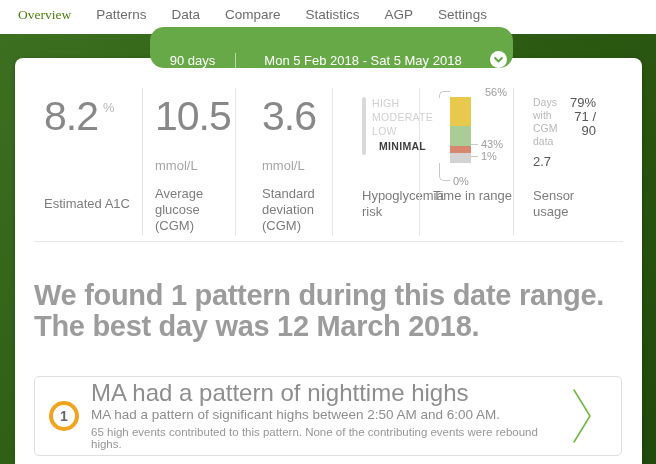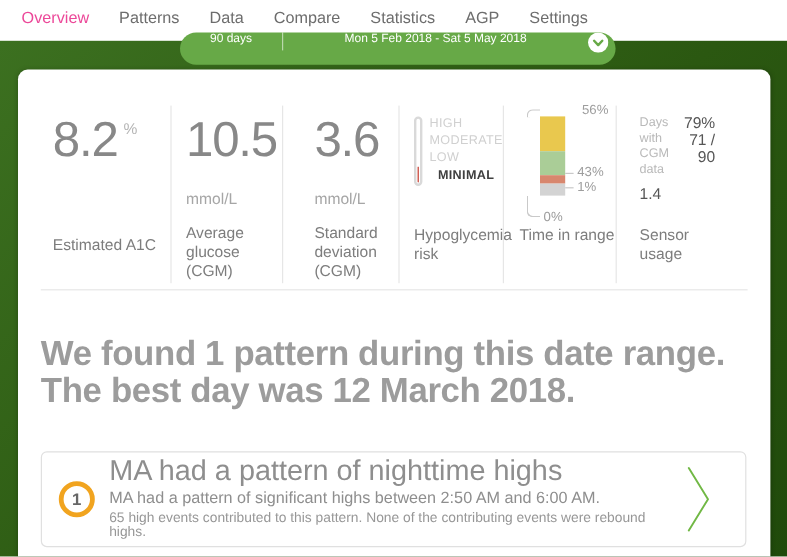--- a/index.html
+++ b/index.html
@@ -4,47 +4,47 @@
 <style>
   * { margin:0; padding:0; box-sizing:border-box; }
   html,body { background:#fff; }
   body { font-family:"Liberation Sans", sans-serif; }
   .screen { position:relative; width:656px; height:464px; overflow:hidden; background:#fff; }
 
   
   .topnav { position:absolute; top:0; left:0; right:0; height:34px; background:#fff;
             display:flex; gap:25px; padding:7px 0 0 18px; font-size:13.5px; }
   .navitem { color:#6d6d6d; cursor:pointer; }
-  .navitem.active { color:#ec4899; }
+  .navitem.active { color:#4d7c0f;font-family:Liberation Serif, serif; }
 
   
   .green-area { position:absolute; top:34px; left:0; right:0; bottom:0;
                 background:linear-gradient(135deg,#3c7020 0%,#2b5811 55%,#204a0b 100%); }
 
   
-  .date-pill { position:absolute; left:150px; top:27px; width:363px; height:27px;
-               background:#67a947; border-radius:14px; display:flex; align-items:flex-start;
-               color:#fff; font-size:10px; z-index:3; cursor:pointer; }
+  .date-pill { position:absolute; left:150px; top:27px; width:363px; height:41px;
+               background:#67a947; border-radius:14px; display:flex; align-items:flex-end;
+               color:#fff; font-size:13px; z-index:3; cursor:pointer; }
   .pill-duration { width:85px; text-align:center; }
   .pill-sep { width:1px; height:15px; background:rgba(255,255,255,.55); }
   .pill-range { flex:1; text-align:center; }
   .pill-caret { margin-right:6px; display:block; }
 
   
   .panel { position:absolute; left:15px; right:14px; top:24px; bottom:0; background:#fff;
            border-radius:8px 8px 0 0; box-shadow:0 1px 4px rgba(0,0,0,.25); }
 
   
   .stats-row { display:flex; padding-top:30px; }
   .col { height:148px; }
   .col + .col { border-left:1px solid #e6e6e6; }
   .c1 { width:127px; padding-left:29px; }
   .c2 { width:93px;  padding-left:12px; }
   .c3 { width:97px;  padding-left:26px; }
-  .c4 { width:87px;  padding-left:12px; }
+  .c4 { width:87px;  padding-left:29px; }
   .c5 { width:94px;  position:relative; }
   .c6 { width:129px; padding-left:19px; padding-right:46px; }
   .bignum { margin-top:10px; font-size:41px; line-height:36px; font-weight:300; color:#888; letter-spacing:-1px; }
   .bigpct { font-size:13px; color:#b5b5b5; position:relative; top:-18px; margin-left:5px; letter-spacing:0; }
   .unit { margin-top:24px; height:16px; font-size:13px; color:#a6a6a6; }
   .collabel { margin-top:12px; font-size:13px; line-height:16px; color:#7d7d7d; }
   .graphic { height:92px; margin-top:8px; position:relative; }
   .graphic + .collabel { margin-top:0; }
 
   
@@ -166,21 +166,21 @@
         <div class="col c6">
           <div class="graphic">
             <div class="su-row">
               <div class="su-label">Days with CGM data</div>
               <div class="su-vals">
                 <div>79%</div>
                 <div>71 / 90</div>
               </div>
             </div>
             <div class="su-row su-row2">
-              <div class="su-val">1.4</div>
+              <div class="su-val">2.7</div>
             </div>
           </div>
           <div class="collabel">Sensor usage</div>
         </div>
 
       </div>
 
       <hr class="stats-divider">
 
       <div class="headline">

